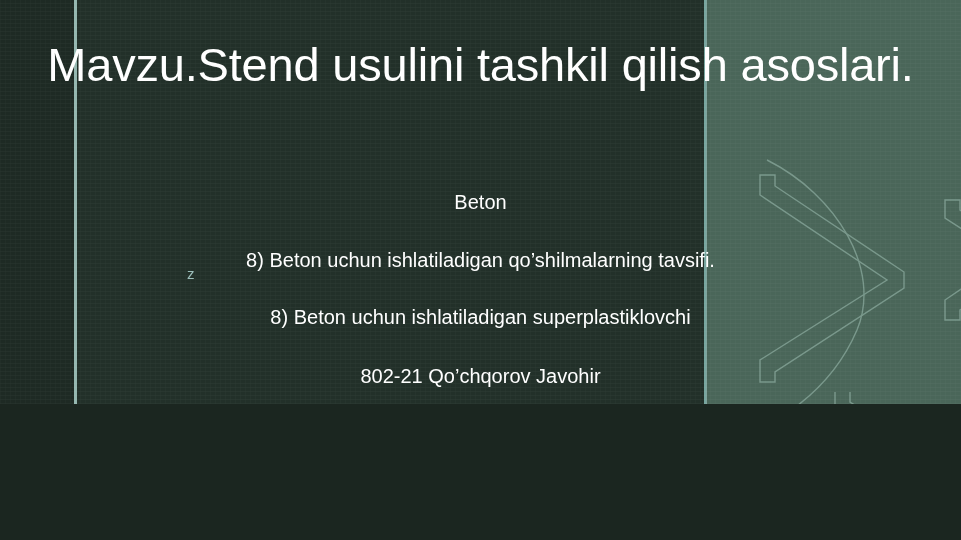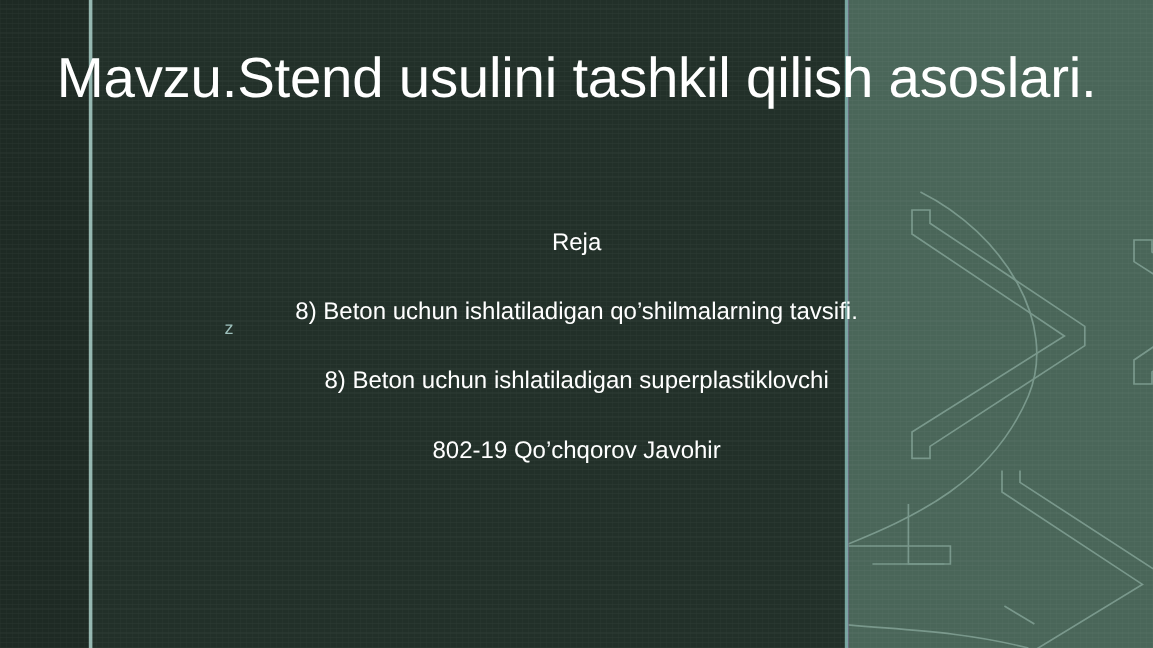--- a/index.html
+++ b/index.html
@@ -6,23 +6,23 @@
     margin: 0;
     padding: 0;
     background: #1b2620;
   }
   body {
     font-family: "Liberation Sans", sans-serif;
   }
   .slide {
     position: relative;
     width: 961px;
-    height: 540px;
+    height: 404px;
     overflow: hidden;
-    background: #701a75;
+    background: #7f1d1d;
   }
   
   .bg-dark {
     position: absolute;
     left: 0; top: 0;
     width: 706px; height: 540px;
     background: #223029;
   }
   .bg-dark-edge {
     position: absolute;
@@ -155,20 +155,20 @@
   <div class="content">
 
     <div class="title">
       <span>Mavzu.Stend usulini tashkil qilish</span>
       <span>asoslari.</span>
     </div>
 
     <div class="z-mark">z</div>
 
     <div class="body-block">
-      <div class="line sp-1">Reja</div>
+      <div class="line sp-1">Beton</div>
       <div class="line sp-3">8) Beton uchun ishlatiladigan qo’shilmalarning tavsifi.</div>
       <div class="line sp-4">8) Beton uchun ishlatiladigan superplastiklovchi</div>
-      <div class="line sp-6">802-19 Qo’chqorov Javohir</div>
+      <div class="line sp-6">802-21 Qo’chqorov Javohir</div>
     </div>
 
   </div>
 </div>
 
 </body></html>

